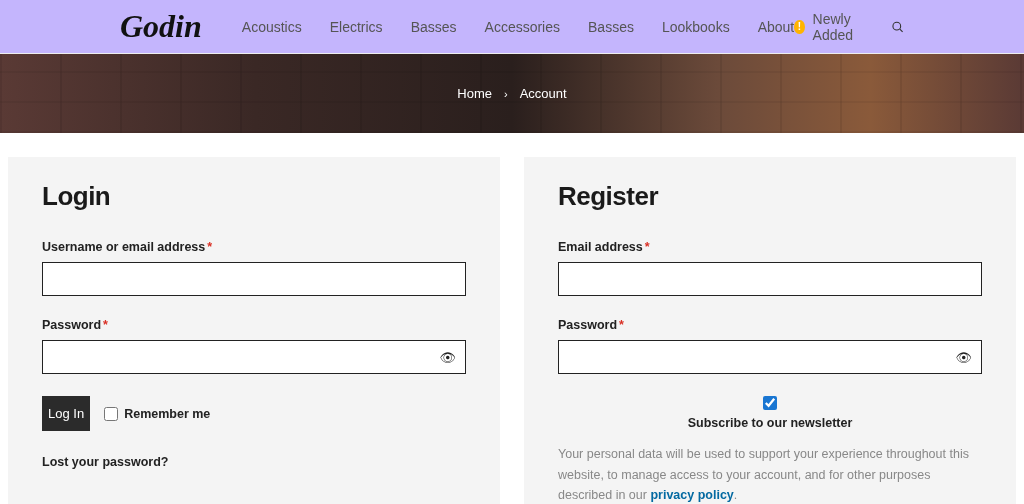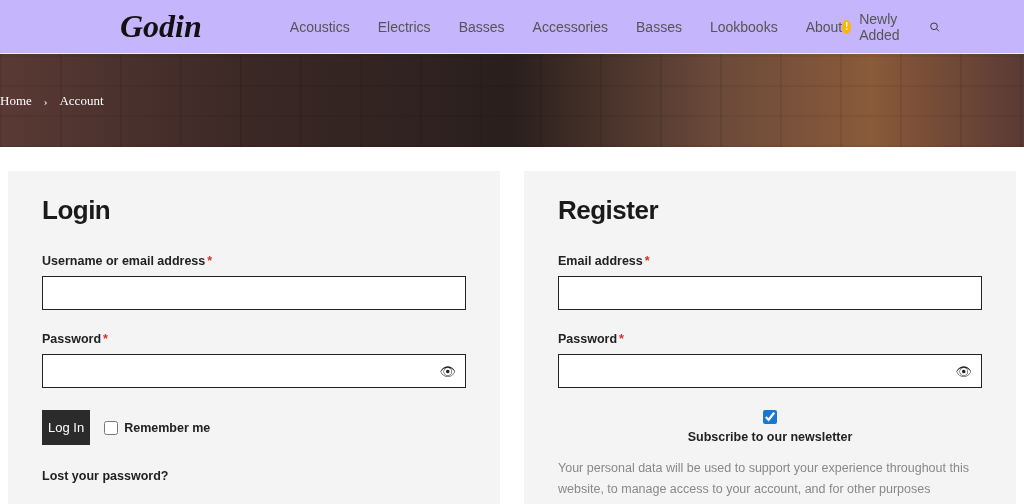--- a/index.html
+++ b/index.html
@@ -1,26 +1,26 @@
 <!DOCTYPE html>
 <html><head>
 <meta charset="utf-8">
 <style>
 * { box-sizing: border-box; margin: 0; padding: 0; }
 body { font-family: -apple-system, BlinkMacSystemFont, "Segoe UI", Arial, sans-serif; background: #fff; color: #222; }
 
 .header { display: flex; align-items: center; padding: 8px 120px; background: #c4b5fd; border-bottom: 1px solid #eee; }
 .logo { font-family: 'Brush Script MT', cursive; font-size: 32px; font-weight: 600; font-style: italic; margin-right: 40px; color: #111; }
-.nav { display: flex; gap: 28px; align-items: flex-start; flex: 1; margin-left: 48px; }
+.nav { display: flex; gap: 28px; align-items: flex-start; flex: 1; }
 .nav-item { color: #555; font-size: 14px; text-decoration: none; cursor: pointer; }
 .nav-right { display: flex; align-items: center; gap: 8px; }
 .newly-badge { width: 14px; height: 14px; background: #ffb400; color: #fff; border-radius: 50%; display: inline-flex; align-items: center; justify-content: center; font-size: 10px; font-weight: bold; }
 .search-icon { width: 18px; height: 18px; cursor: pointer; margin-left: 10px; }
 
-.banner { position: relative; height: 93px; background: linear-gradient(90deg, #5a3a35 0%, #3a2825 25%, #2a1f1d 50%, #6b4a3a 70%, #8a5a3a 85%, #5a3a35 100%); display: flex; align-items: center; justify-content: flex-start; overflow: hidden; font-family: Liberation Serif, serif; }
+.banner { position: relative; height: 79px; background: linear-gradient(90deg, #5a3a35 0%, #3a2825 25%, #2a1f1d 50%, #6b4a3a 70%, #8a5a3a 85%, #5a3a35 100%); display: flex; align-items: center; justify-content: center; overflow: hidden; }
 .banner::before { content: ""; position: absolute; inset: 0; background: repeating-linear-gradient(90deg, rgba(0,0,0,0.15) 0 2px, transparent 2px 60px), repeating-linear-gradient(0deg, rgba(0,0,0,0.1) 0 2px, transparent 2px 30px); opacity: 0.5; }
 .breadcrumb { position: relative; display: flex; gap: 12px; align-items: center; color: #fff; font-size: 13px; font-weight: 500; }
 .bc-item { color: #fff; }
 .bc-sep { color: #fff; font-size: 11px; }
 
 .content { display: flex; gap: 24px; padding: 24px 8px; max-width: 1024px; margin: 0 auto; }
 .card { flex: 1; background: #f4f4f4; padding: 24px 34px 30px; }
 .card h2 { font-size: 26px; font-weight: 800; color: #1a1a1a; margin-bottom: 28px; letter-spacing: -0.5px; }
 .field { margin-bottom: 22px; }
 .field-label { display: block; font-size: 12.5px; font-weight: 700; color: #222; margin-bottom: 8px; }

